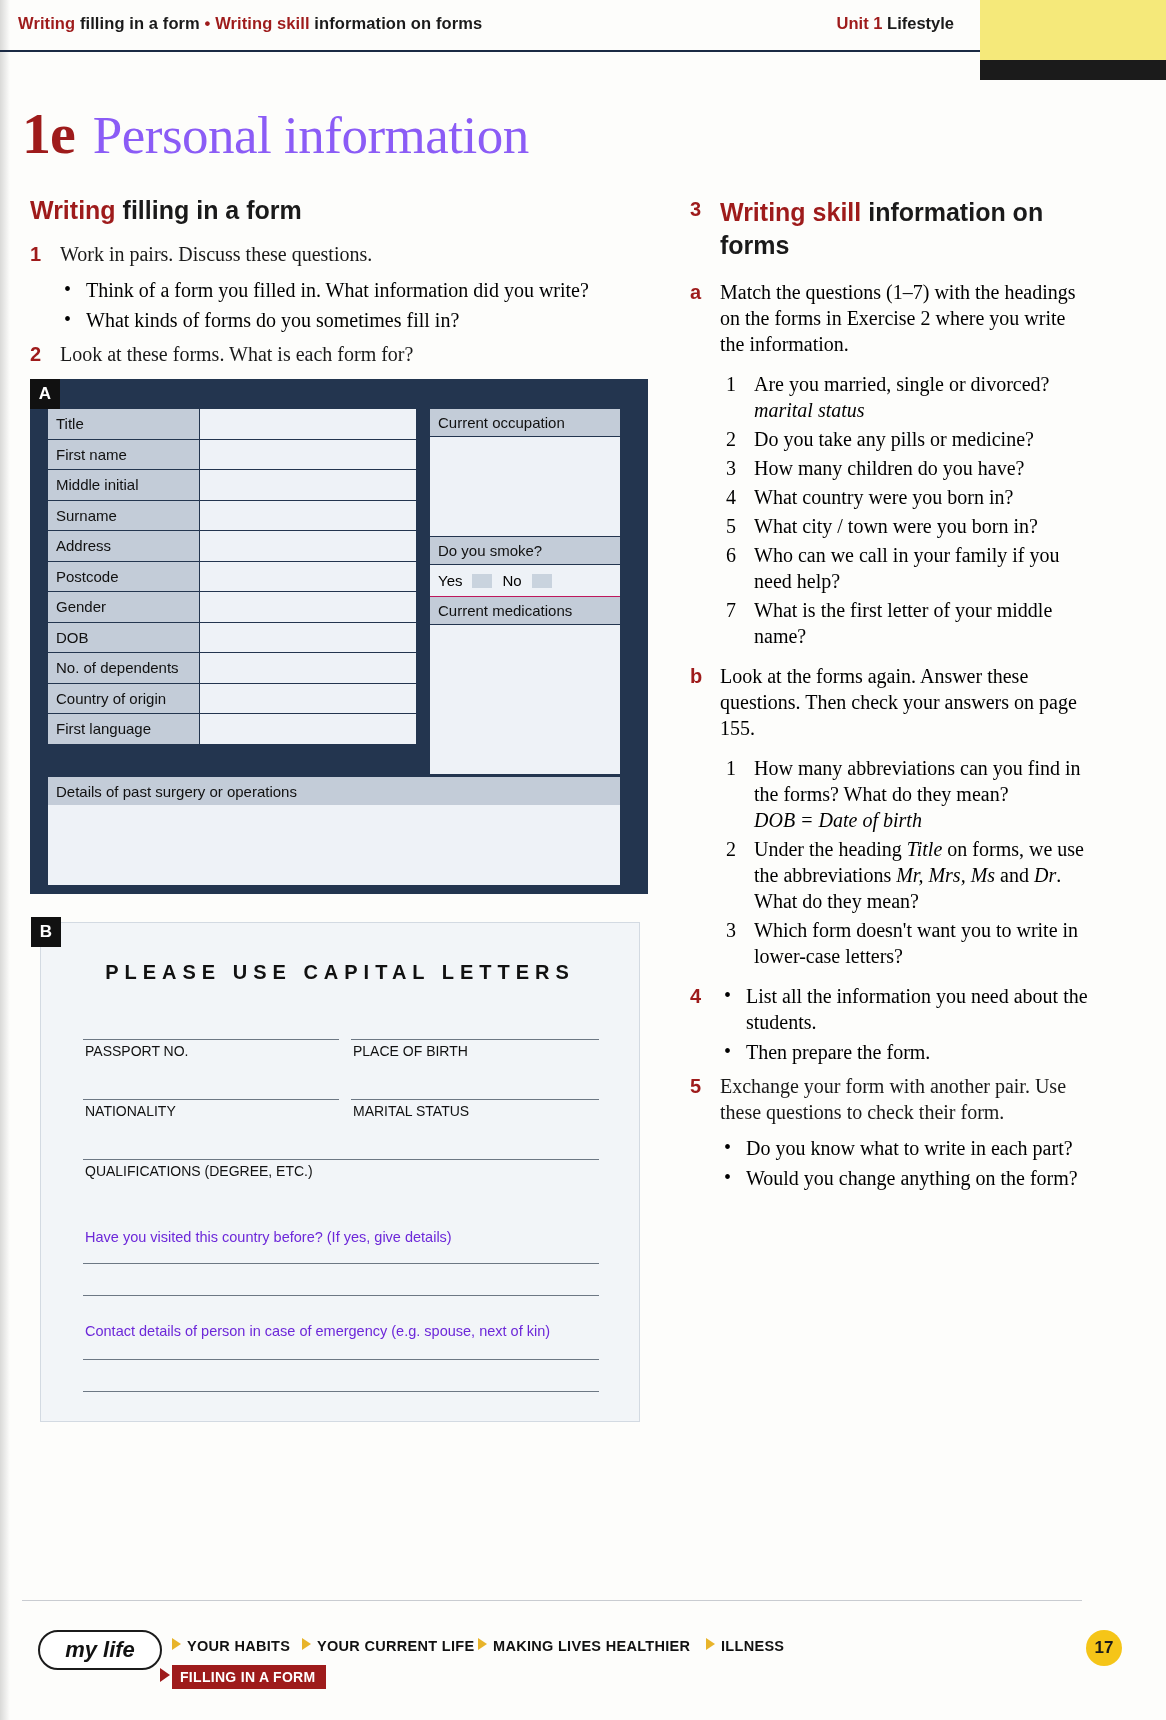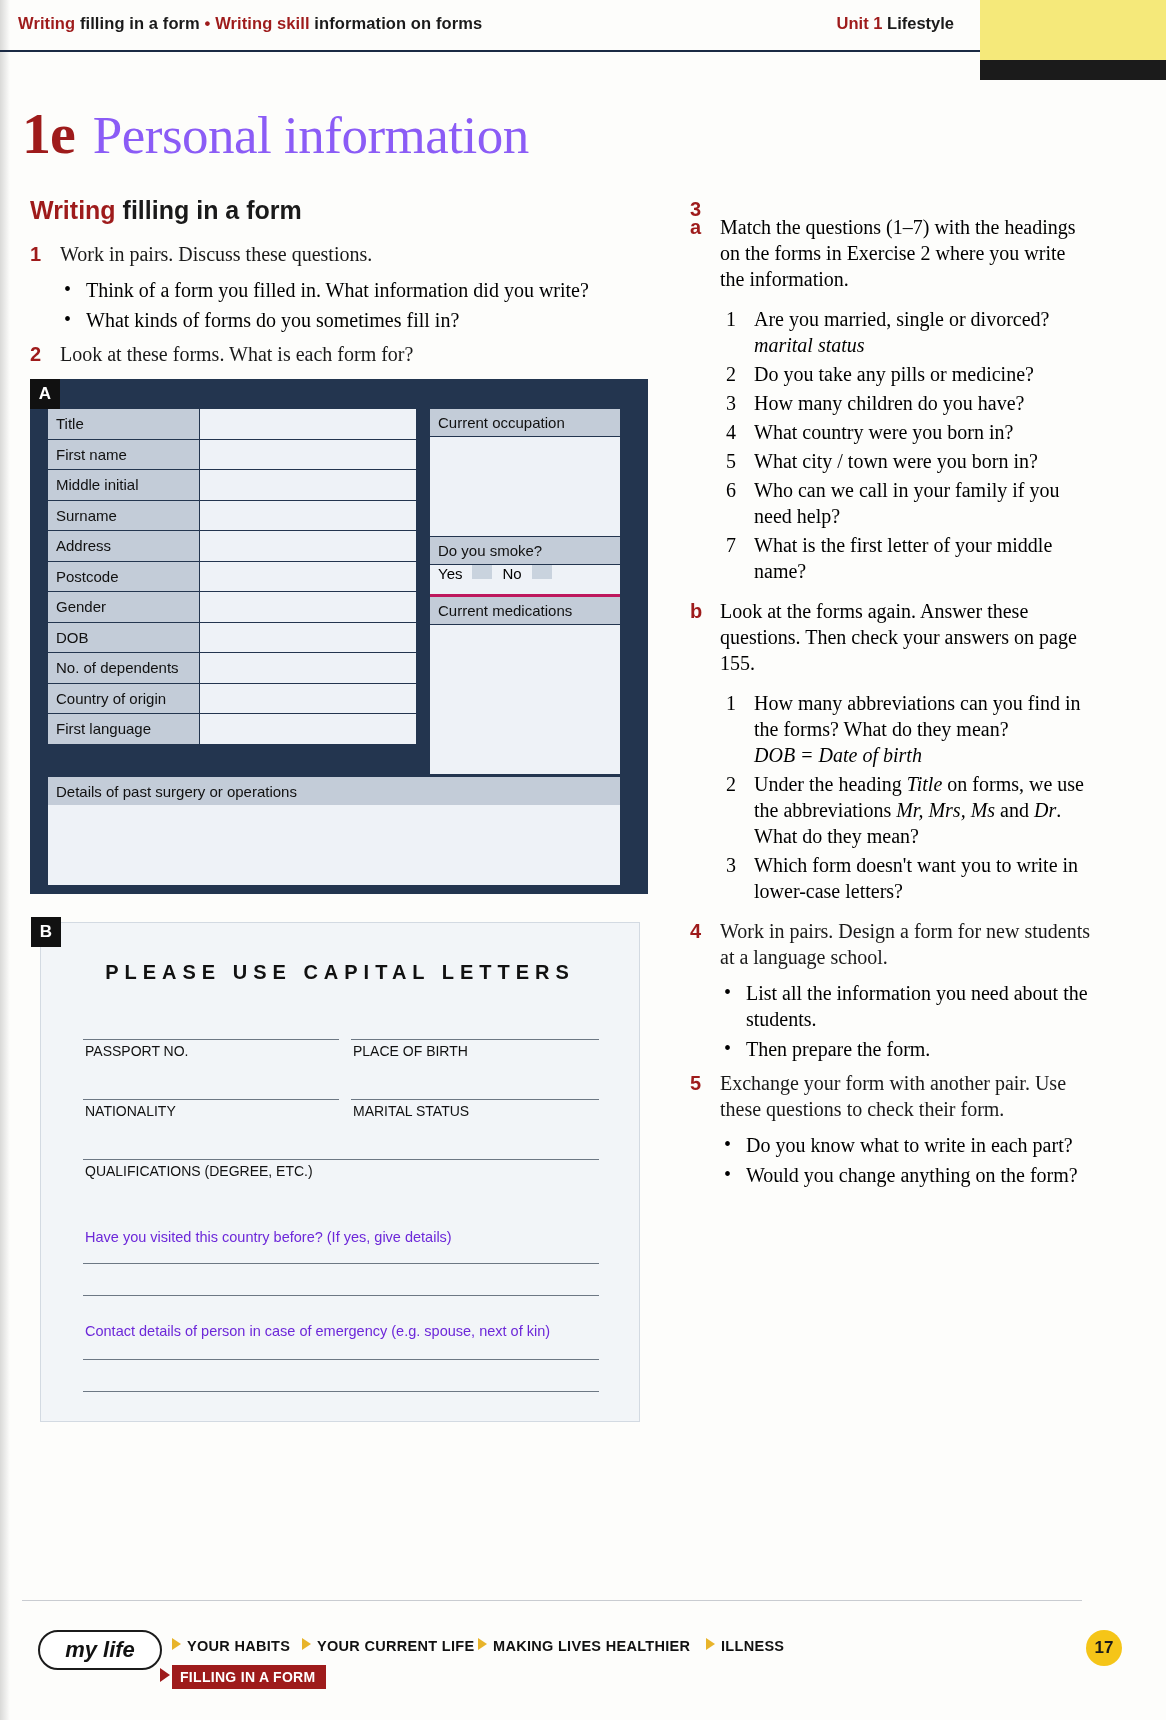--- a/index.html
+++ b/index.html
@@ -207,24 +207,24 @@
     border-bottom: 1px solid #23354f;
   }
   .rbox {
     background: #eef2f7;
     border-bottom: 1px solid #23354f;
   }
   .yesno {
     background: #eef2f7;
     height: 32px;
     display: flex;
-    align-items: flex-start;
+    align-items: center;
     font-family: "Liberation Sans", sans-serif;
     font-size: 15px;
-    border-bottom: 3px solid #be185d;
+    border-bottom: 1px solid #be185d;
   }
   .yesno .y { padding-left: 8px; }
   .yesno .chk {
     width: 20px; height: 14px;
     background: #c9d3de;
     margin: 0 10px;
   }
   .past-head {
     position: absolute;
     left: 8px; top: 388px;
@@ -536,20 +536,24 @@
 
       <div class="bq" style="left:44px; top:400px;">Contact details of person in case of emergency (e.g. spouse, next of kin)</div>
       <div class="bline" style="left:42px; top:436px; width:516px;"></div>
       <div class="bline" style="left:42px; top:468px; width:516px;"></div>
     </div>
   </div>
 
   <div class="col-right">
     <div class="ex">
       <span class="num">3</span>
+      <span class="sec-head" style="display:inline;">
+        <span class="red">Writing skill</span>
+        <span>information on forms</span>
+      </span>
     </div>
 
     <div class="sub" style="margin-top:18px;">
       <span class="let">a</span>
       <span>Match the questions (1–7) with the headings on the forms in Exercise 2 where you write the information.</span>
     </div>
     <ol class="qlist">
       <li><span>Are you married, single or divorced? </span><span class="it">marital status</span></li>
       <li>Do you take any pills or medicine?</li>
       <li>How many children do you have?</li>
@@ -569,21 +573,20 @@
         <span class="it">DOB = Date of birth</span>
       </li>
       <li>
         <span>Under the heading </span><span class="it">Title</span><span> on forms, we use the abbreviations </span><span class="it">Mr, Mrs, Ms</span><span> and </span><span class="it">Dr</span><span>. What do they mean?</span>
       </li>
       <li>Which form doesn't want you to write in lower-case letters?</li>
     </ol>
 
     <div class="ex">
       <span class="num">4</span>
-      <span>Work in pairs. Design a form for new students at a language school.</span>
     </div>
     <ul class="bullets">
       <li>List all the information you need about the students.</li>
       <li>Then prepare the form.</li>
     </ul>
 
     <div class="ex">
       <span class="num">5</span>
       <span>Exchange your form with another pair. Use these questions to check their form.</span>
     </div>

